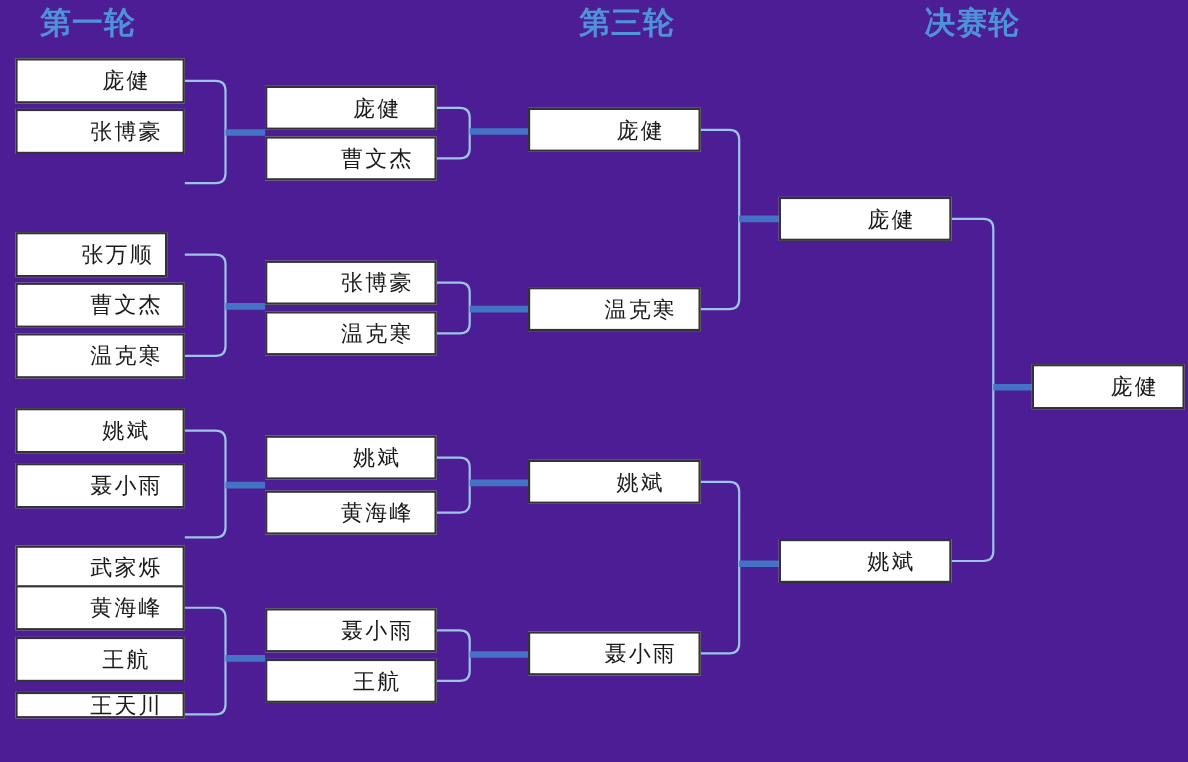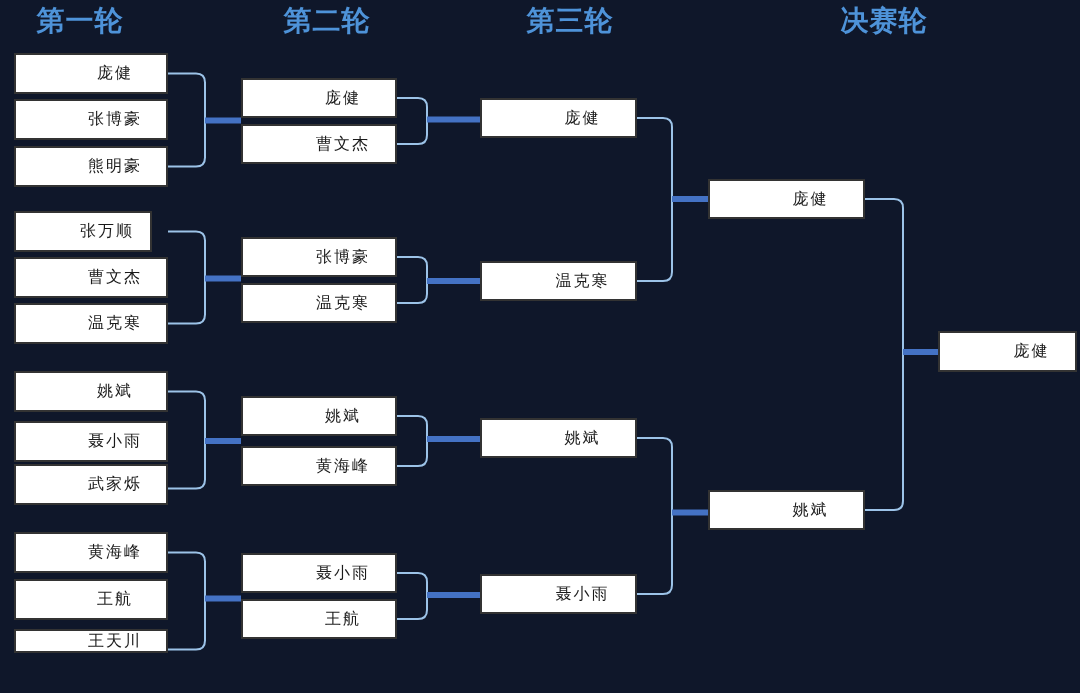--- a/index.html
+++ b/index.html
@@ -4,21 +4,21 @@
 <style>
   html, body {
     margin: 0;
     padding: 0;
     background: #ffffff;
   }
   .stage {
     position: relative;
     width: 1080px;
     height: 693px;
-    background: #0f172a;
+    background: #4c1d95;
     font-family: "Liberation Serif", "DejaVu Serif", serif;
     overflow: hidden;
   }
   .wires {
     position: absolute;
     left: 0;
     top: 0;
     width: 1080px;
     height: 693px;
   }
@@ -43,21 +43,21 @@
     letter-spacing: 1px;
   }
   .pbox {
     position: absolute;
     box-sizing: border-box;
     background: var(--box-fill, #ffffff);
     border: 2px solid var(--box-border, #333333);
     display: flex;
     align-items: center;
     justify-content: center;
-    font-size: 16px;
+    font-size: 20px;
     color: var(--label-text, #1a1a1a);
     letter-spacing: 2px;
     white-space: nowrap;
     padding-left: 48px;
   }
 </style>
 </head>
 <body>
 
 <div class="stage">
@@ -86,33 +86,31 @@
     <path class="thick" d="M 427 119.5 H 481"></path>
     <path class="thick" d="M 427 281 H 481"></path>
     <path class="thick" d="M 427 439 H 481"></path>
     <path class="thick" d="M 427 595 H 481"></path>
     <path class="thick" d="M 672 199 H 709"></path>
     <path class="thick" d="M 672 512.5 H 709"></path>
     <path class="thick" d="M 903 352 H 939"></path>
   </svg>
 
   <div class="round-header" style="left:80px">第一轮</div>
-  <div class="round-header" style="left:327px">第二轮</div>
   <div class="round-header" style="left:570px">第三轮</div>
   <div class="round-header" style="left:884px">决赛轮</div>
 
   <div class="pbox" style="left:14px;top:53px;width:154px;height:41px">庞健</div>
   <div class="pbox" style="left:14px;top:99px;width:154px;height:41px">张博豪</div>
-  <div class="pbox" style="left:14px;top:146px;width:154px;height:41px">熊明豪</div>
   <div class="pbox" style="left:14px;top:211px;width:138px;height:41px">张万顺</div>
   <div class="pbox" style="left:14px;top:257px;width:154px;height:41px">曹文杰</div>
   <div class="pbox" style="left:14px;top:303px;width:154px;height:41px">温克寒</div>
   <div class="pbox" style="left:14px;top:371px;width:154px;height:41px">姚斌</div>
   <div class="pbox" style="left:14px;top:421px;width:154px;height:41px">聂小雨</div>
-  <div class="pbox" style="left:14px;top:464px;width:154px;height:41px">武家烁</div>
+  <div class="pbox" style="left:14px;top:496px;width:154px;height:41px">武家烁</div>
   <div class="pbox" style="left:14px;top:532px;width:154px;height:41px">黄海峰</div>
   <div class="pbox" style="left:14px;top:579px;width:154px;height:41px">王航</div>
   <div class="pbox" style="left:14px;top:629px;width:154px;height:24px">王天川</div>
 
   <div class="pbox" style="left:241px;top:78px;width:156px;height:40px">庞健</div>
   <div class="pbox" style="left:241px;top:124px;width:156px;height:40px">曹文杰</div>
   <div class="pbox" style="left:241px;top:237px;width:156px;height:40px">张博豪</div>
   <div class="pbox" style="left:241px;top:283px;width:156px;height:40px">温克寒</div>
   <div class="pbox" style="left:241px;top:396px;width:156px;height:40px">姚斌</div>
   <div class="pbox" style="left:241px;top:446px;width:156px;height:40px">黄海峰</div>

